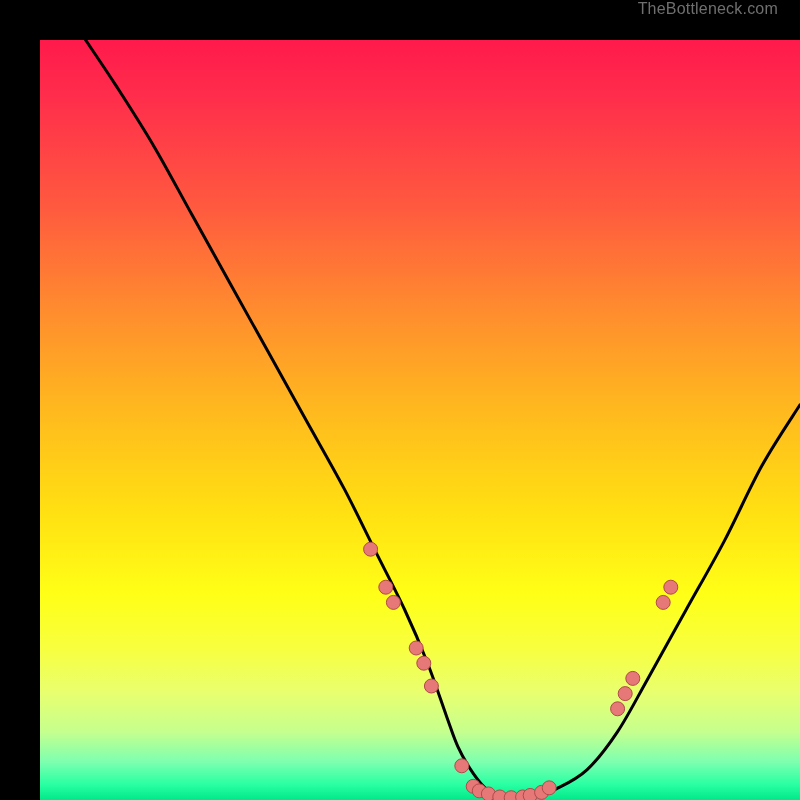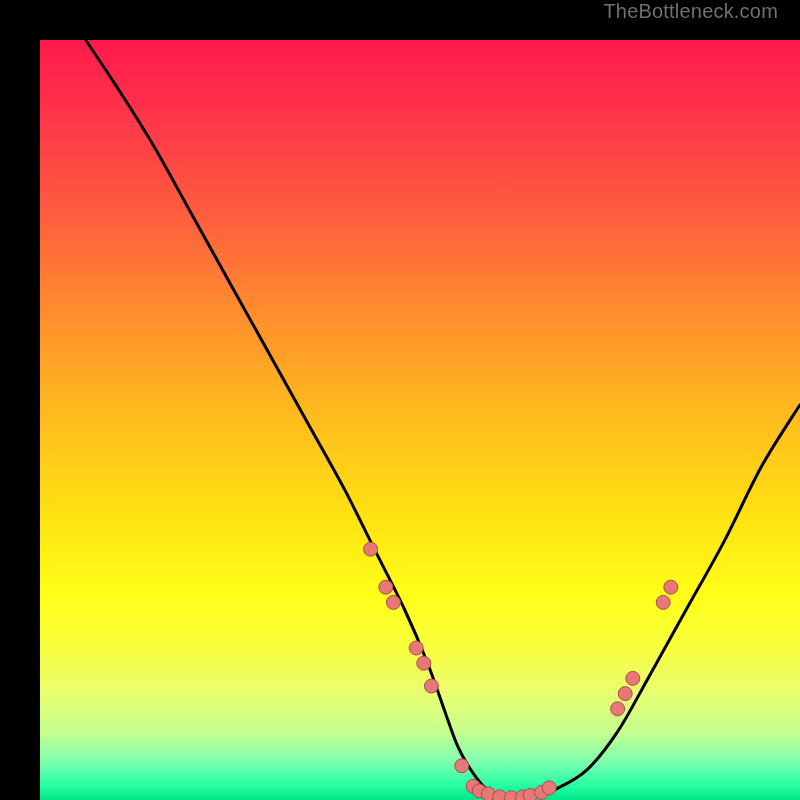--- a/index.html
+++ b/index.html
@@ -51,21 +51,21 @@
     position: absolute;
     inset: 0;
     width: 100%;
     height: 100%;
   }
   .watermark {
     position: absolute;
     top: 0px;
     right: 22px;
     color: #6f6f6f;
-    font-size: 20px;
+    font-size: 16px;
     font-weight: 500;
     letter-spacing: 0.2px;
     text-align: right;
   }
 </style>
 </head>
 <body>
 
 <div class="frame">
   <div class="plot-area">

